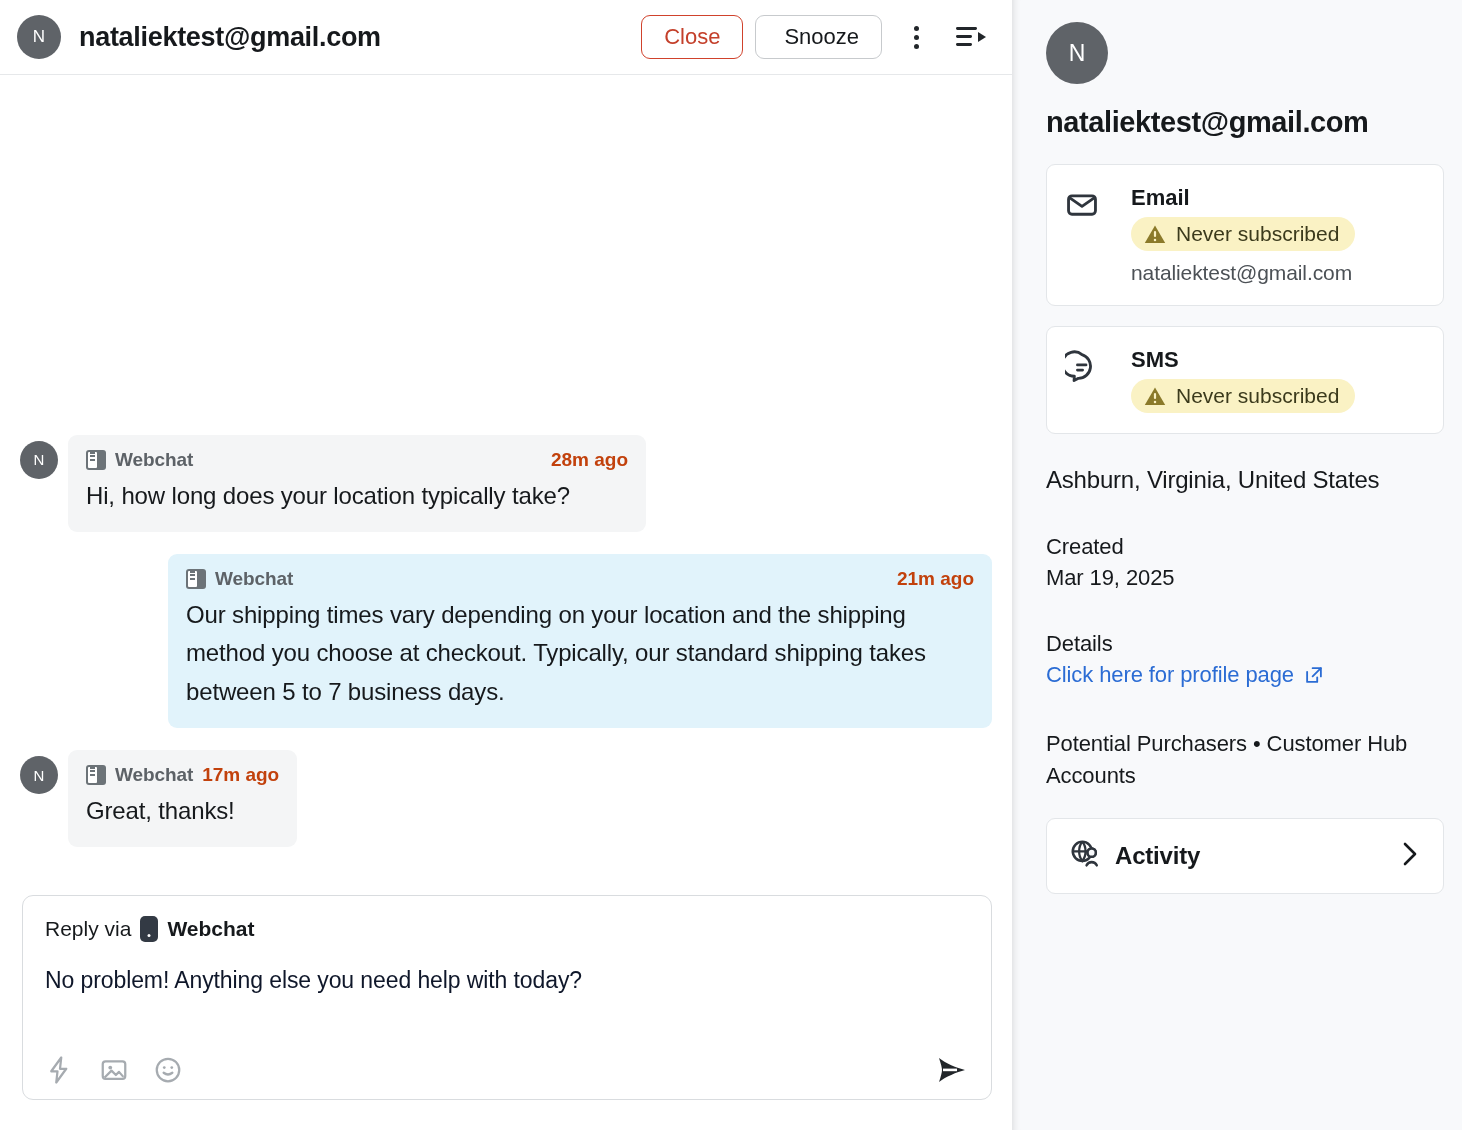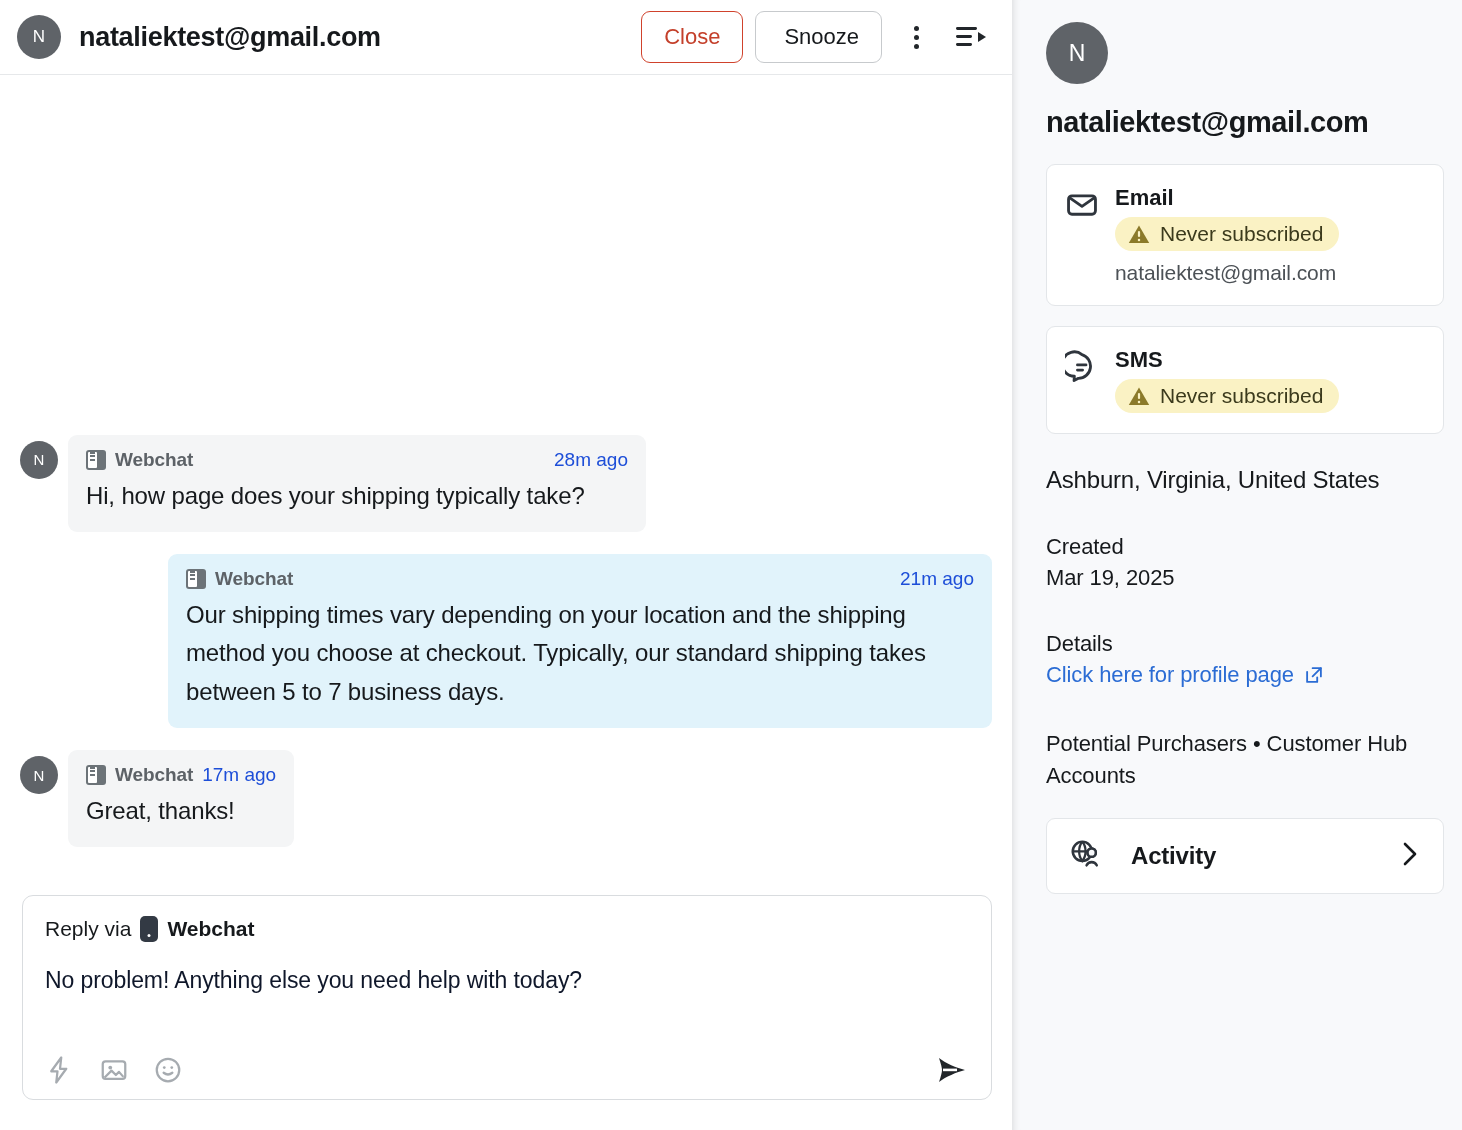--- a/index.html
+++ b/index.html
@@ -35,21 +35,21 @@
     font-size: 17px; font-weight: 400; flex: none;
   }
   .conv-title {
     font-size: 27px; font-weight: 700; color: #16191c;
     margin-left: 18px; letter-spacing: -0.3px; white-space: nowrap;
   }
   .header-actions {
     margin-left: auto; display: flex; align-items: center; gap: 12px;
   }
   .btn {
-    height: 52px; padding: 0 22px;
+    height: 44px; padding: 0 22px;
     border-radius: 9px; background: #fff;
     font-size: 22px; font-family: "Liberation Sans", sans-serif;
     cursor: pointer; display: flex; align-items: center; justify-content: center;
     white-space: nowrap;
   }
   .btn-close { border: 1.5px solid #d0422c; color: #c4402b; }
   .btn-snooze { border: 1.5px solid #c7cacd; color: #16191c; padding-left: 28px; }
   .icon-btn {
     width: 44px; height: 44px; display: flex; align-items: center; justify-content: center;
     cursor: pointer; background: none; border: none;
@@ -76,21 +76,21 @@
     border-radius: 9px; padding: 14px 18px 16px 18px;
   }
   .bubble.inbound { background: #f4f5f6; }
   .bubble.outbound { background: #e1f3fb; width: 100%; }
   .bubble-meta {
     display: flex; align-items: center; gap: 9px;
     font-size: 19px; color: #5d6267; font-weight: 700;
     margin-bottom: 6px;
   }
   .bubble-meta .chan-name { font-weight: 700; letter-spacing: -0.1px; }
-  .bubble-meta .time { font-weight: 400; color: #1d4ed8; }
+  .bubble-meta .time { font-weight: 700; color: #c2410c; }
   .bubble-meta .time.push { margin-left: auto; }
   .chan-icon {
     width: 20px; height: 20px; border-radius: 3px;
     background: #6c7378; flex: none; position: relative;
     display: inline-block;
   }
   .chan-icon::before {
     content: ""; position: absolute; left: 2px; top: 2px;
     width: 9px; height: 16px; background: #ffffff; border-radius: 1px;
   }
@@ -153,21 +153,21 @@
   .profile-email {
     font-size: 29px; font-weight: 700; color: #16191c;
     letter-spacing: -0.4px; margin-bottom: 25px; white-space: nowrap;
   }
   .channel-card {
     background: #fff; border: 1px solid #e3e6e9; border-radius: 9px;
     padding: 20px 18px 20px 18px; margin-bottom: 20px;
     display: flex; gap: 16px; align-items: flex-start;
   }
   .channel-icon { flex: none; margin-top: 3px; }
-  .channel-body { flex: 1; min-width: 0; }
+  .channel-body { flex: 1; min-width: 0; margin-left: 16px; }
   .channel-name {
     font-size: 22px; font-weight: 700; color: #16191c; margin-bottom: 6px;
   }
   .sub-badge {
     display: inline-flex; align-items: center; gap: 9px;
     background: #faf2c4; border-radius: 999px;
     padding: 5px 16px 5px 12px; font-size: 21px; color: #3b3a1c;
   }
   .warn-tri { flex: none; }
   .channel-value {
@@ -185,21 +185,21 @@
     display: inline-flex; align-items: center; gap: 9px; cursor: pointer;
     text-decoration: none; letter-spacing: -0.1px; justify-content: space-between;
   }
   .segments-value {
     font-size: 22px; color: #16191c; margin-top: 5px; line-height: 1.45;
     letter-spacing: -0.1px;
   }
   .nav-card {
     background: #fff; border: 1px solid #e3e6e9; border-radius: 9px;
     height: 76px; margin-top: 22px;
-    display: flex; align-items: center; gap: 30px;
+    display: flex; align-items: center; gap: 14px;
     padding: 0 22px 0 22px; cursor: pointer;
   }
   .nav-card .nav-label {
     font-size: 24px; font-weight: 700; color: #16191c; letter-spacing: -0.2px;
   }
   .nav-card .chev { margin-left: auto; }
   .nav-cards-wrap { margin-top: 26px; }
 </style>
 </head>
 <body>
@@ -238,21 +238,21 @@
     <div class="messages">
 
       <div class="msg-row inbound">
         <div class="msg-avatar">N</div>
         <div class="bubble inbound" style="min-width:578px;">
           <div class="bubble-meta">
             <span class="chan-icon"></span>
             <span class="chan-name">Webchat</span>
             <span class="time push">28m ago</span>
           </div>
-          <div class="bubble-text">Hi, how page does your shipping typically take?</div>
+          <div class="bubble-text">Hi, how long does your location typically take?</div>
         </div>
       </div>
 
       <div class="msg-row outbound">
         <div class="bubble outbound">
           <div class="bubble-meta">
             <span class="chan-icon"></span>
             <span class="chan-name">Webchat</span>
             <span class="time push">21m ago</span>
           </div>

